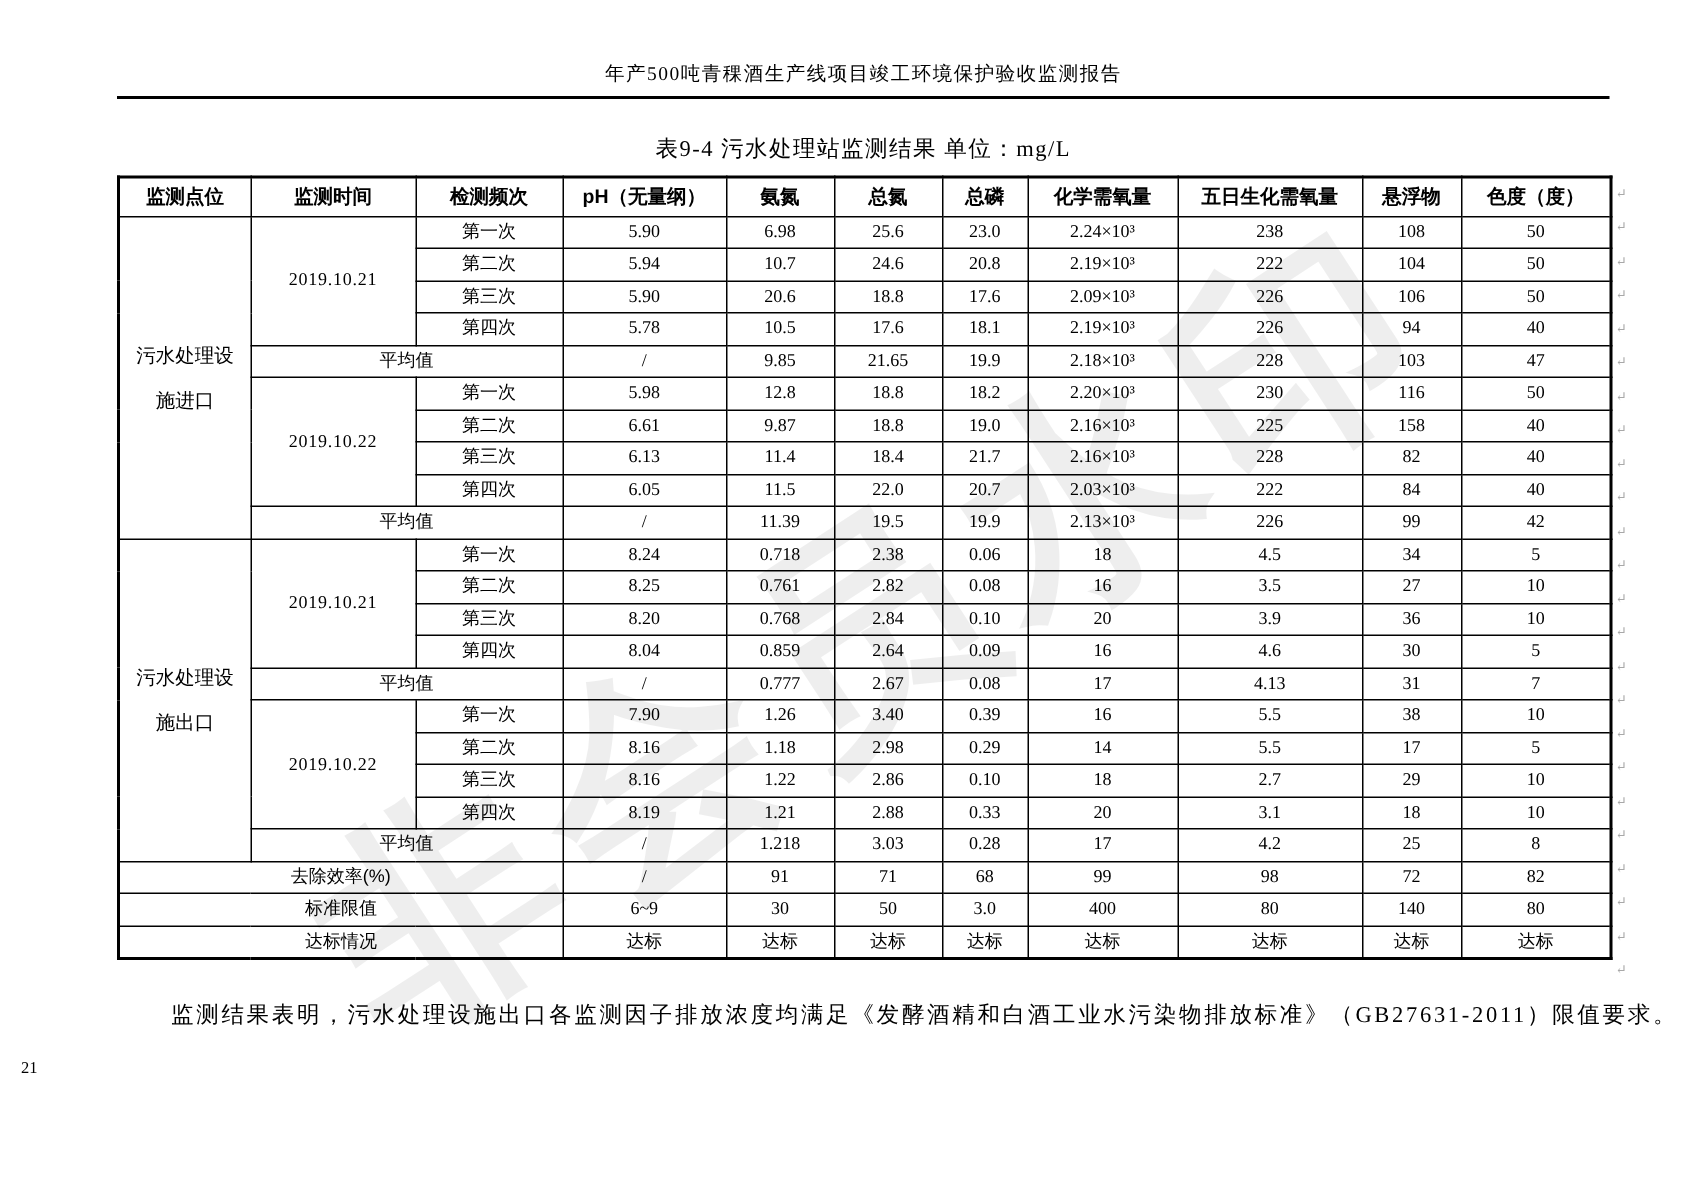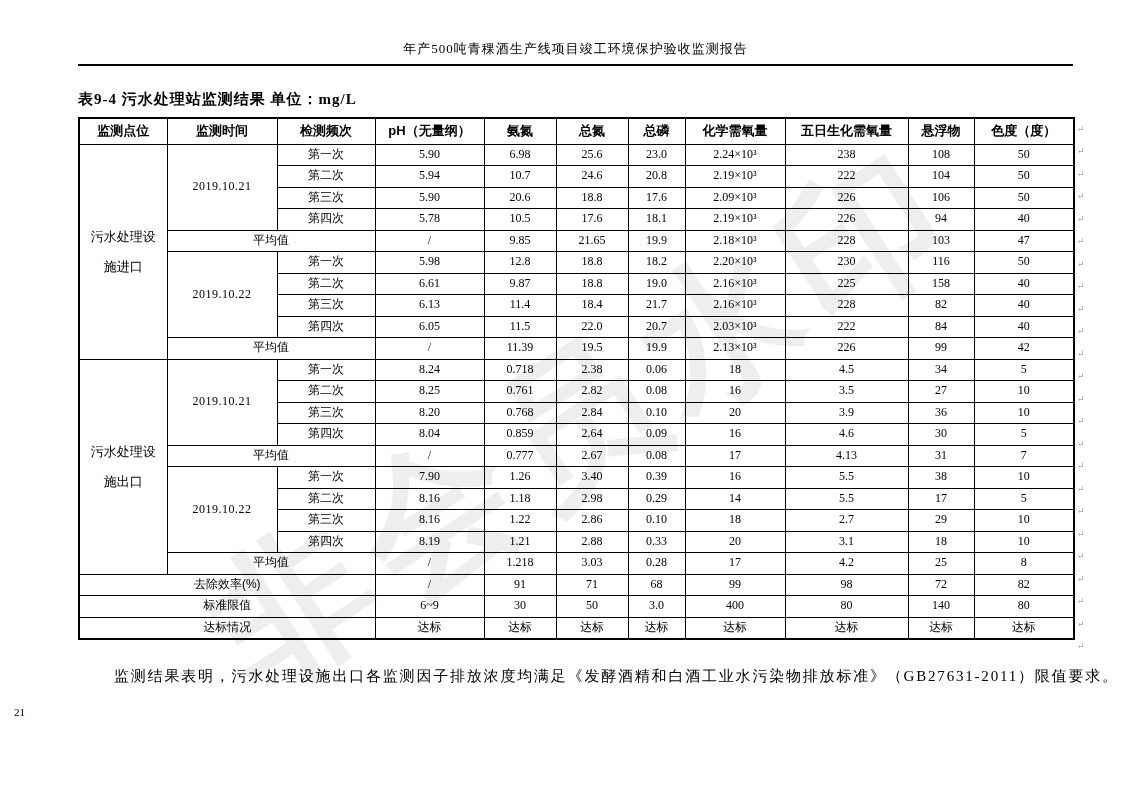--- a/index.html
+++ b/index.html
@@ -4,22 +4,22 @@
 <style>
   html,body{margin:0;padding:0;background:#fff;}
   .page{position:relative;width:1122px;height:793px;background:#ffffff;
         font-family:"Liberation Serif","DejaVu Serif",serif;color:#000;overflow:hidden;margin-left:14px;}
 
   .doc-header{position:absolute;top:40px;left:64px;width:995px;text-align:center;
               font-size:13px;letter-spacing:1px;}
   .header-rule{position:absolute;top:64px;left:64px;width:995px;height:0;
                border-top:2px solid #000;}
 
-  .caption{position:absolute;top:90px;left:64px;width:995px;
-           font-weight:bold;font-size:15px;letter-spacing:1px;}
+  .caption{position:absolute;top:90px;left:64px;width:995px;text-align:center;
+           font-weight:normal;font-size:15px;letter-spacing:1px;}
 
   .watermark{position:absolute;left:120px;top:150px;width:900px;height:540px;
              display:flex;align-items:center;justify-content:center;
              transform:rotate(-33deg);font-size:155px;font-weight:bold;
              letter-spacing:14px;color:rgba(0,0,0,0.065);white-space:nowrap;z-index:1;}
 
   table.tbl{position:absolute;top:117px;left:64px;width:995px;z-index:2;
             border-collapse:collapse;table-layout:fixed;background:transparent;}
   .tbl th,.tbl td{border:1px solid #000;text-align:center;vertical-align:middle;
                   padding:0;font-size:12px;line-height:1.15;background:transparent;

